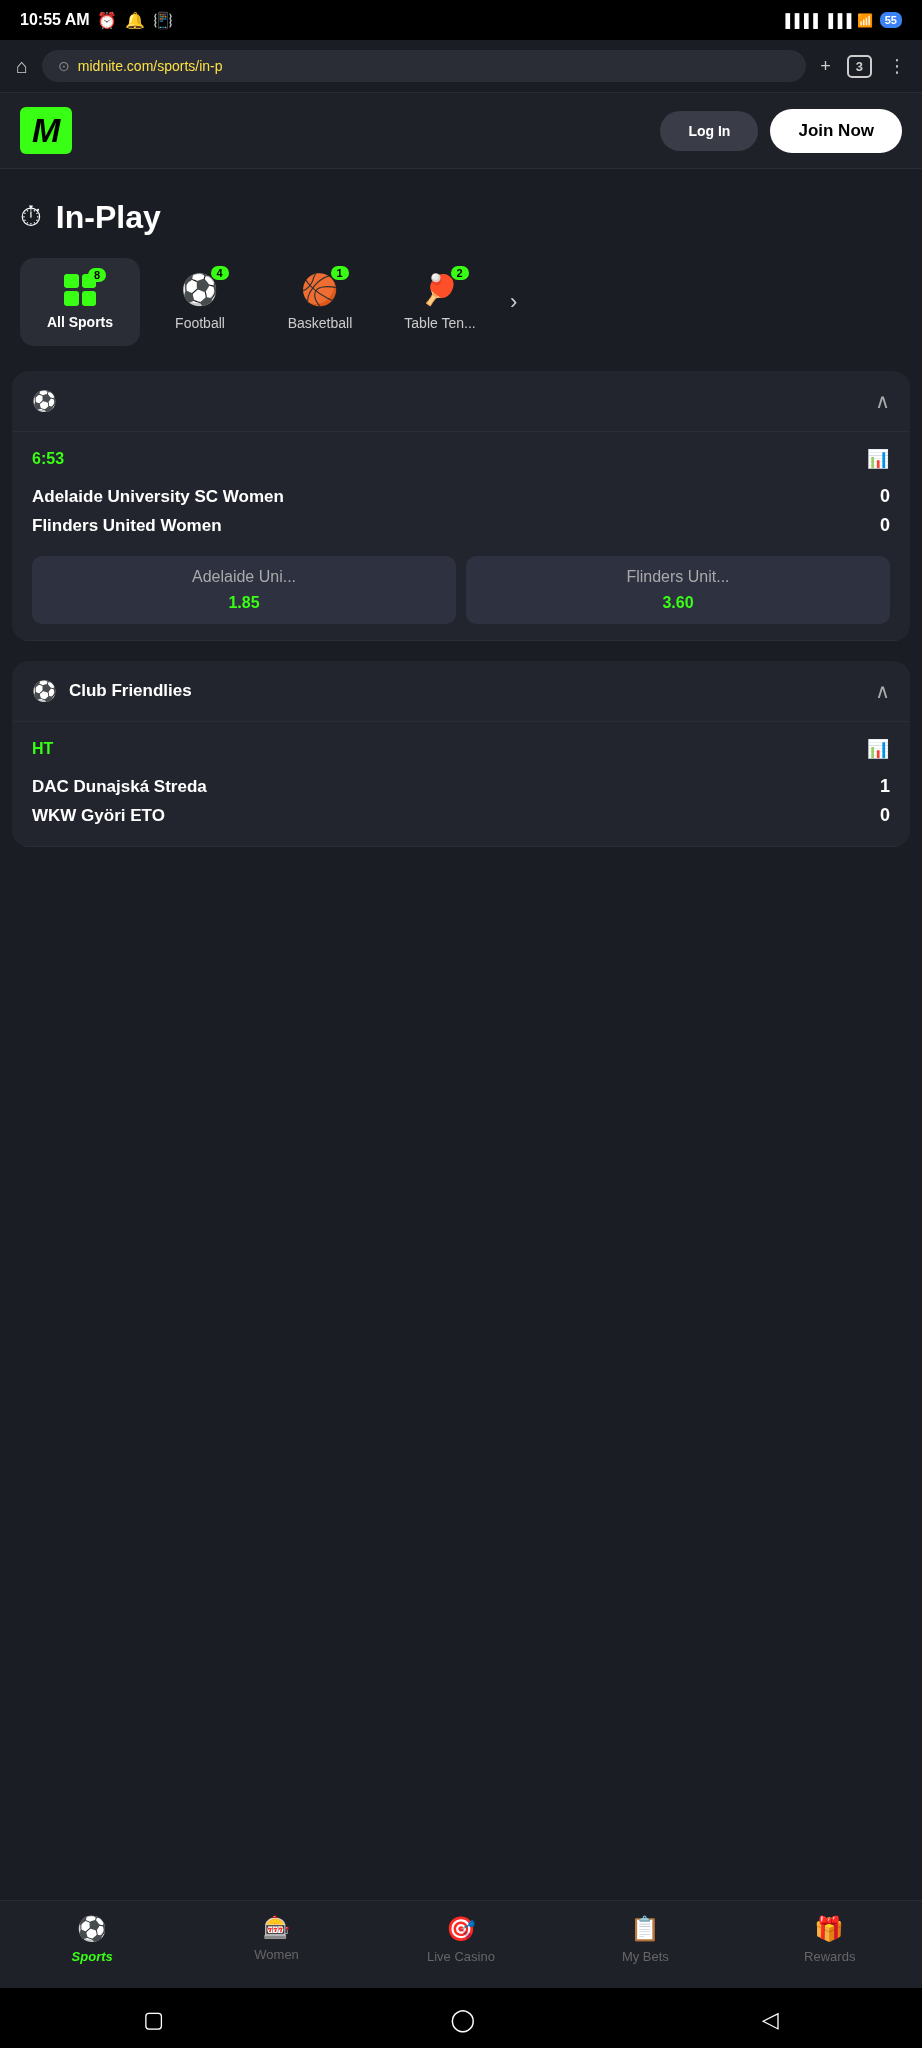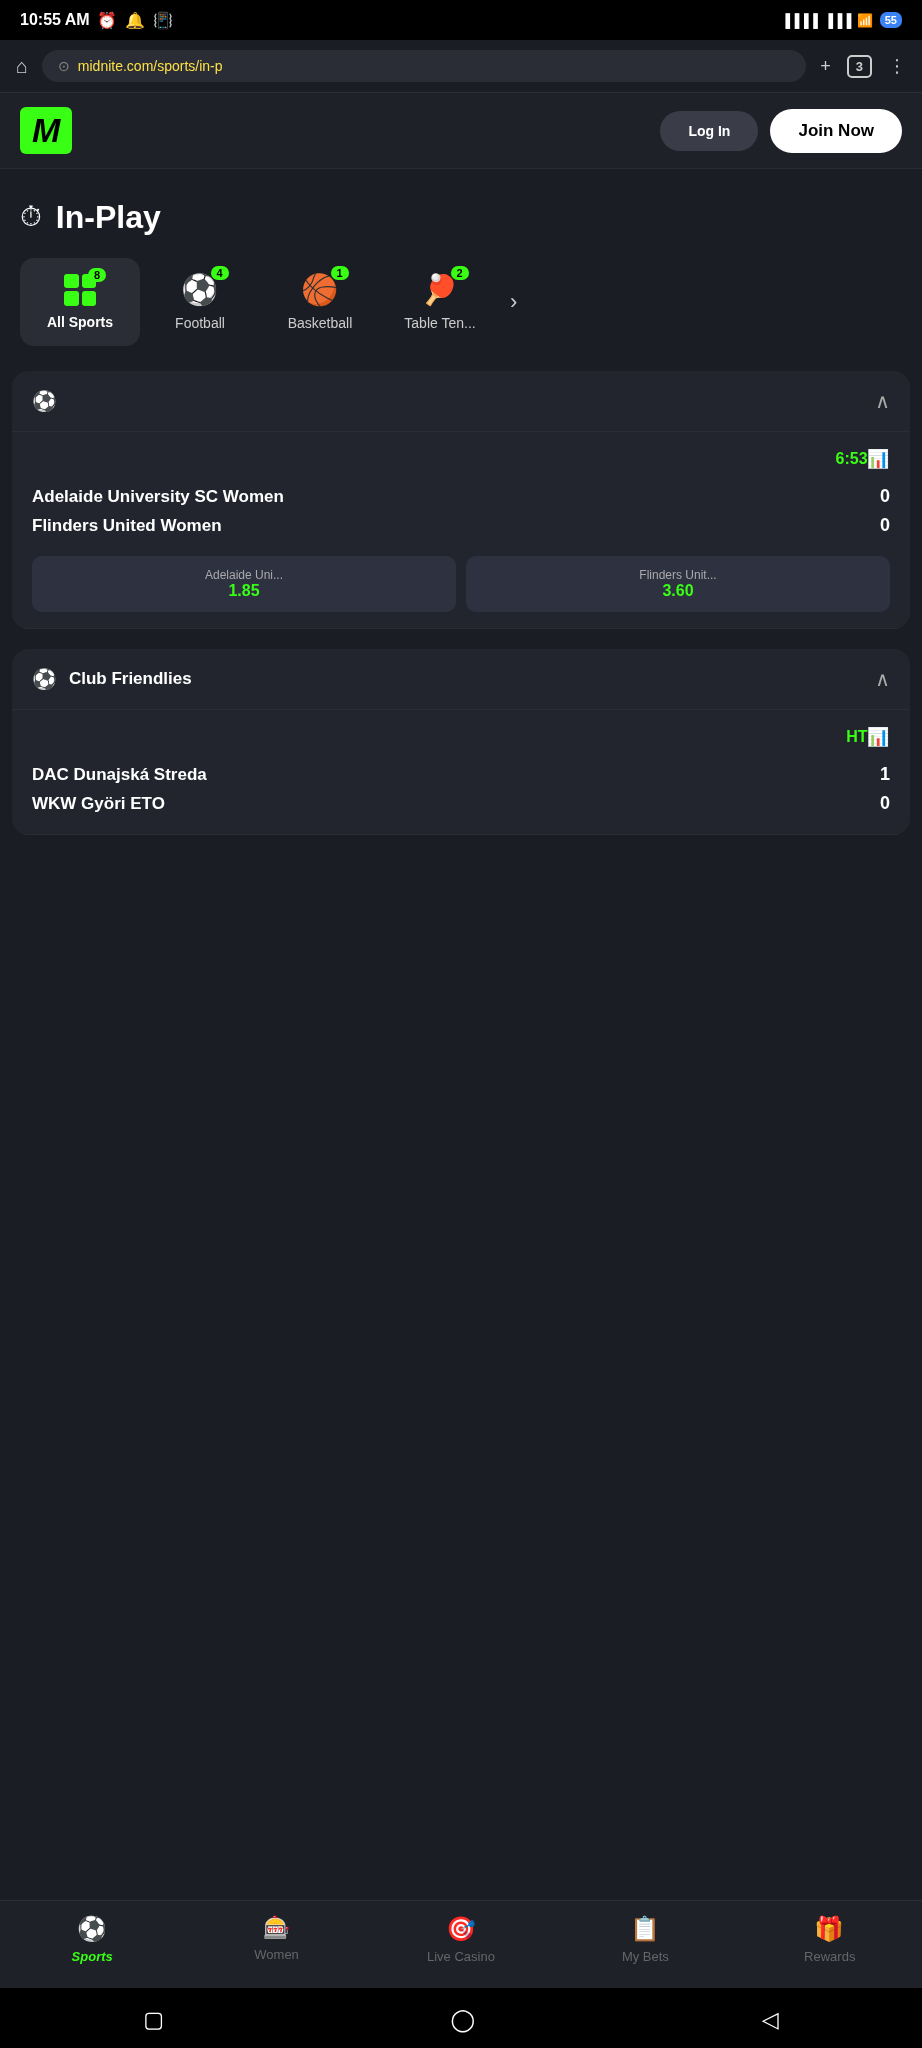--- a/index.html
+++ b/index.html
@@ -235,21 +235,21 @@
     }
     .league-collapse { color: #aaa; font-size: 20px; cursor: pointer; }
 
     .match-item {
       padding: 16px 20px;
       border-bottom: 1px solid #2a2d35;
     }
     .match-meta {
       display: flex;
       align-items: center;
-      justify-content: flex-end;
+      justify-content: space-between;
       margin-bottom: 12px;
     }
     .match-time {
       color: #39ff14;
       font-size: 16px;
       font-weight: 600;
     }
     .match-time.ht {
       color: #39ff14;
     }
@@ -272,24 +272,24 @@
     .odd-btn {
       flex: 1;
       background: #2e3140;
       border: none;
       border-radius: 10px;
       padding: 12px 8px;
       text-align: center;
       cursor: pointer;
     }
     .odd-label {
-      font-size: 12px;
+      font-size: 16px;
       color: #aaa;
       display: block;
-      margin-bottom: 0;
+      margin-bottom: 8px;
       white-space: nowrap;
       overflow: hidden;
       text-overflow: ellipsis;
     }
     .odd-value {
       font-size: 16px;
       font-weight: 700;
       color: #39ff14;
     }
 

